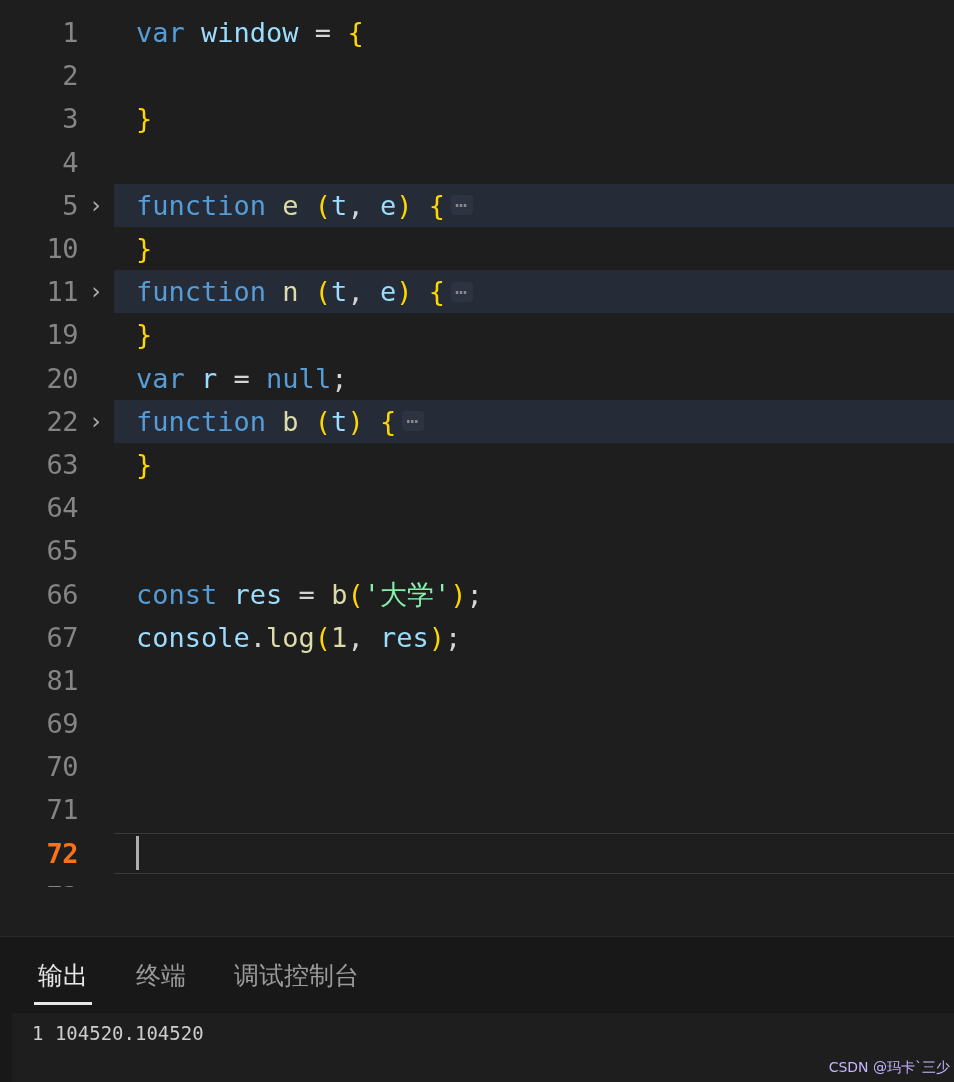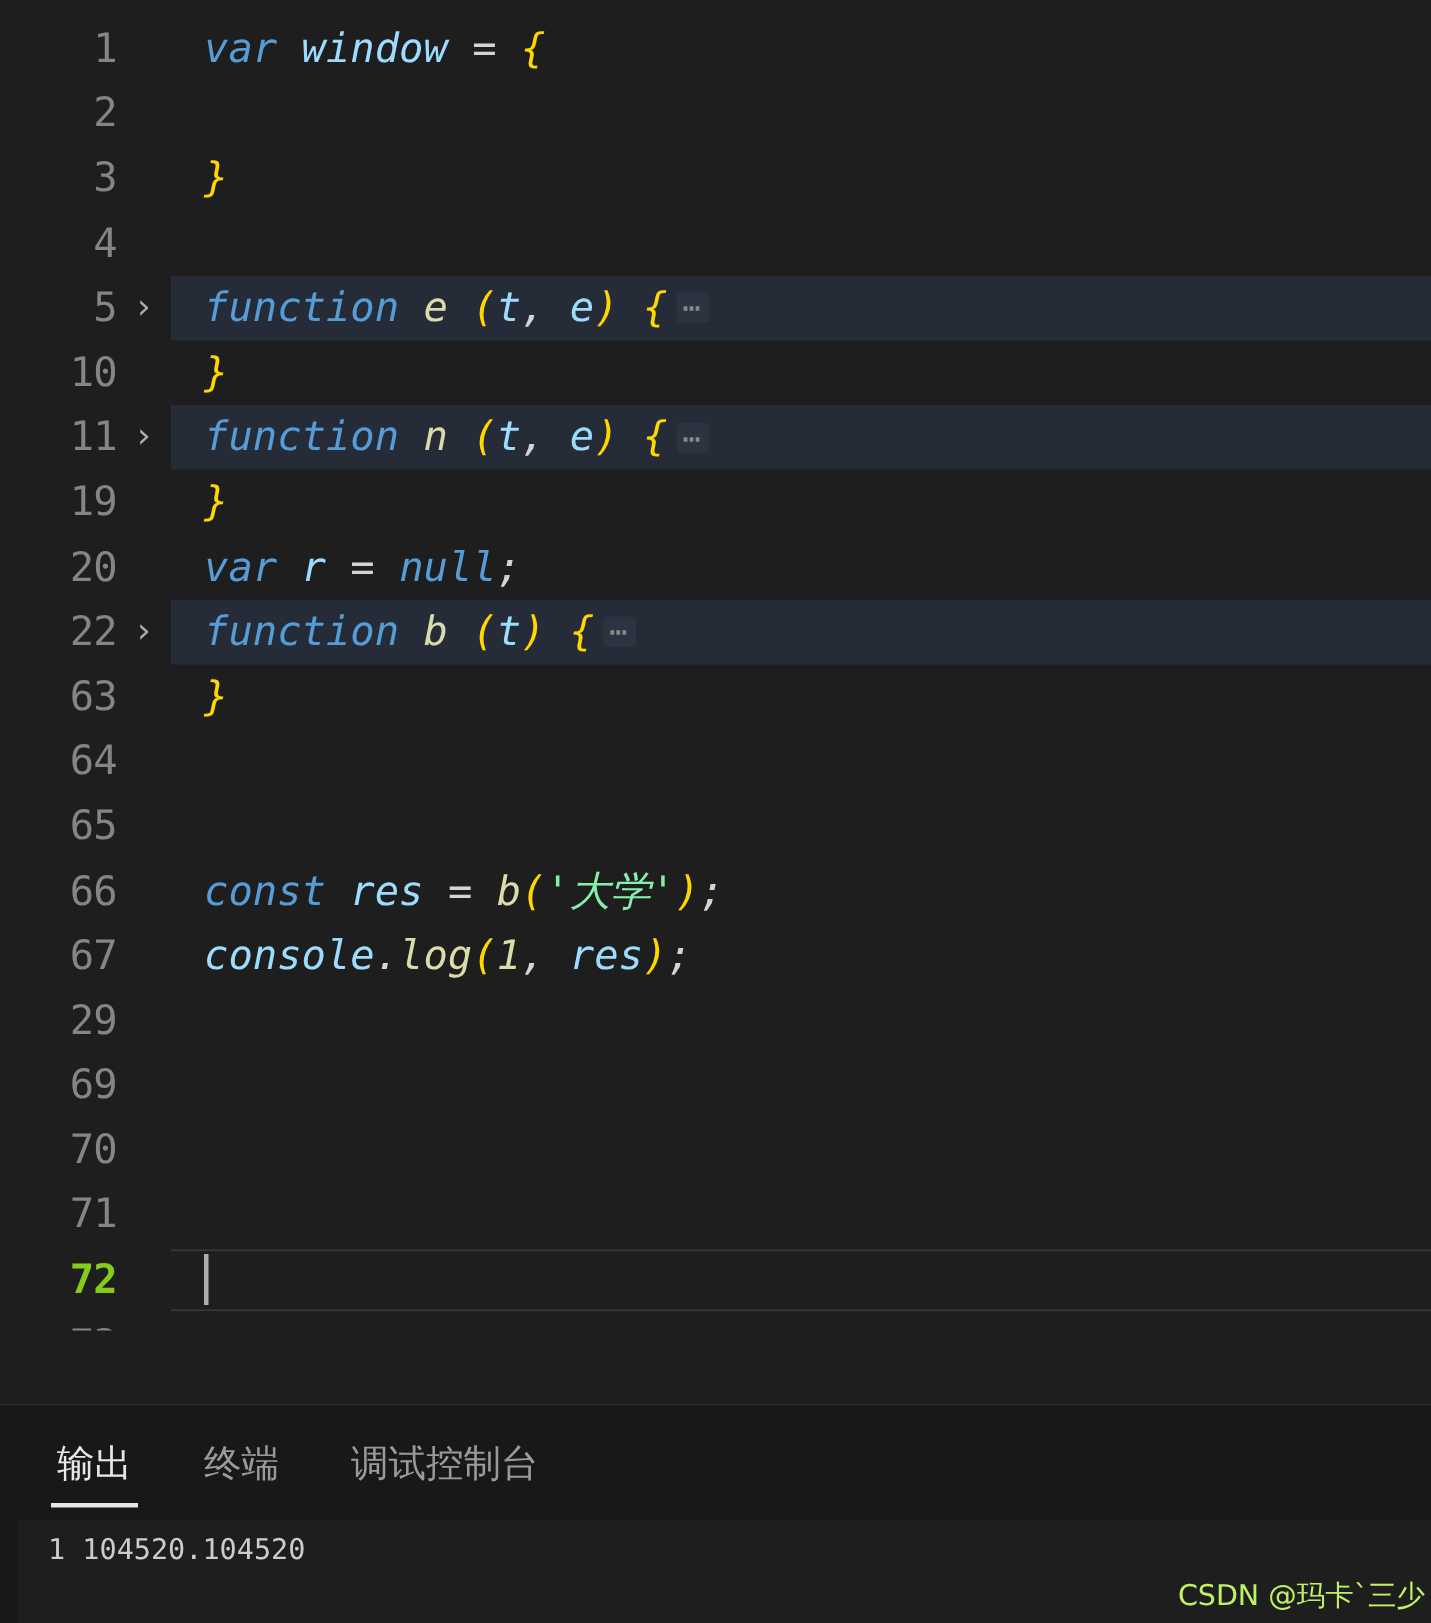--- a/index.html
+++ b/index.html
@@ -34,21 +34,21 @@
     flex: 0 0 78px;
     text-align: right;
     padding-right: 0px;
     color: #858585;
     font-size: 27px;
     font-family: "DejaVu Sans Mono", "Liberation Mono", monospace;
     letter-spacing: -0.5px;
     line-height: 1;
     user-select: none;
   }
-  .ln.active { color: #84cc16; font-weight: 700; }
+  .ln.active { color: #f97316; font-weight: 700; }
   .fold {
     width: 36px;
     flex: 0 0 36px;
     text-align: center;
     color: #adadad;
     font-size: 23px;
     font-family: "DejaVu Sans", sans-serif;
     line-height: 1;
     user-select: none;
   }
@@ -57,21 +57,20 @@
     flex: 1 1 auto;
     font-size: 27px;
     line-height: 1;
     font-family: "DejaVu Sans Mono", "Liberation Mono", monospace;
     letter-spacing: 0px;
     position: relative;
     height: 43.2px;
     display: flex;
     align-items: center;
     padding-left: 22px;
-    font-style: italic;
   }
   .code-line.folded .content {
     background: #252c38;
   }
   .code-line.folded { background: transparent; }
   .folded-bg {
     position: absolute;
     left: 114px;
     right: 0;
     top: 0;
@@ -183,22 +182,22 @@
     color: #cccccc;
     font-size: 19px;
     font-family: "DejaVu Sans Mono", "Liberation Mono", monospace;
     white-space: pre;
     line-height: 1.3;
   }
   #watermark {
     position: absolute;
     right: 16px;
     bottom: 6px;
-    color: #bef264;
-    font-size: 19px;
+    color: #c4b5fd;
+    font-size: 14px;
     font-family: "DejaVu Sans", "Liberation Sans", sans-serif;
     white-space: pre;
   }
 </style>
 </head>
 <body>
 
 <div id="editor">
   <div class="clip-top">
     <div class="code-line">
@@ -216,21 +215,21 @@
       <div class="code-line"><div class="ln">10</div><div class="fold empty"></div><div class="content"><span class="t-brace">}</span></div></div>
       <div class="code-line folded"><div class="folded-bg"></div><div class="ln">11</div><div class="fold">›</div><div class="content"><span class="t-kw">function</span><span class="t-op"> </span><span class="t-fn">n</span><span class="t-op"> </span><span class="t-paren">(</span><span class="t-var">t</span><span class="t-punc">,</span><span class="t-op"> </span><span class="t-var">e</span><span class="t-paren">)</span><span class="t-op"> </span><span class="t-brace">{</span><span class="t-dots">⋯</span></div></div>
       <div class="code-line"><div class="ln">19</div><div class="fold empty"></div><div class="content"><span class="t-brace">}</span></div></div>
       <div class="code-line"><div class="ln">20</div><div class="fold empty"></div><div class="content"><span class="t-kw">var</span><span class="t-op"> </span><span class="t-var">r</span><span class="t-op"> </span><span class="t-op">=</span><span class="t-op"> </span><span class="t-kw">null</span><span class="t-punc">;</span></div></div>
       <div class="code-line folded"><div class="folded-bg"></div><div class="ln">22</div><div class="fold">›</div><div class="content"><span class="t-kw">function</span><span class="t-op"> </span><span class="t-fn">b</span><span class="t-op"> </span><span class="t-paren">(</span><span class="t-var">t</span><span class="t-paren">)</span><span class="t-op"> </span><span class="t-brace">{</span><span class="t-dots">⋯</span></div></div>
       <div class="code-line"><div class="ln">63</div><div class="fold empty"></div><div class="content"><span class="t-brace">}</span></div></div>
       <div class="code-line"><div class="ln">64</div><div class="fold empty"></div><div class="content"></div></div>
       <div class="code-line"><div class="ln">65</div><div class="fold empty"></div><div class="content"></div></div>
       <div class="code-line"><div class="ln">66</div><div class="fold empty"></div><div class="content"><span class="t-kw">const</span><span class="t-op"> </span><span class="t-var">res</span><span class="t-op"> </span><span class="t-op">=</span><span class="t-op"> </span><span class="t-fn">b</span><span class="t-paren">(</span><span class="t-str">'大学'</span><span class="t-paren">)</span><span class="t-punc">;</span></div></div>
       <div class="code-line"><div class="ln">67</div><div class="fold empty"></div><div class="content"><span class="t-var">console</span><span class="t-punc">.</span><span class="t-fn">log</span><span class="t-paren">(</span><span class="t-fn">1</span><span class="t-punc">,</span><span class="t-op"> </span><span class="t-var">res</span><span class="t-paren">)</span><span class="t-punc">;</span></div></div>
-      <div class="code-line"><div class="ln">29</div><div class="fold empty"></div><div class="content"></div></div>
+      <div class="code-line"><div class="ln">81</div><div class="fold empty"></div><div class="content"></div></div>
       <div class="code-line"><div class="ln">69</div><div class="fold empty"></div><div class="content"></div></div>
       <div class="code-line"><div class="ln">70</div><div class="fold empty"></div><div class="content"></div></div>
       <div class="code-line"><div class="ln">71</div><div class="fold empty"></div><div class="content"></div></div>
       <div class="code-line active-line"><div class="line-box"></div><div class="ln active">72</div><div class="fold empty"></div><div class="content"><span class="cursor"></span></div></div>
       <div class="clip-bottom">
         <div class="code-line"><div class="ln">73</div><div class="fold empty"></div><div class="content"></div></div>
       </div>
     </div>
 </div>
 

